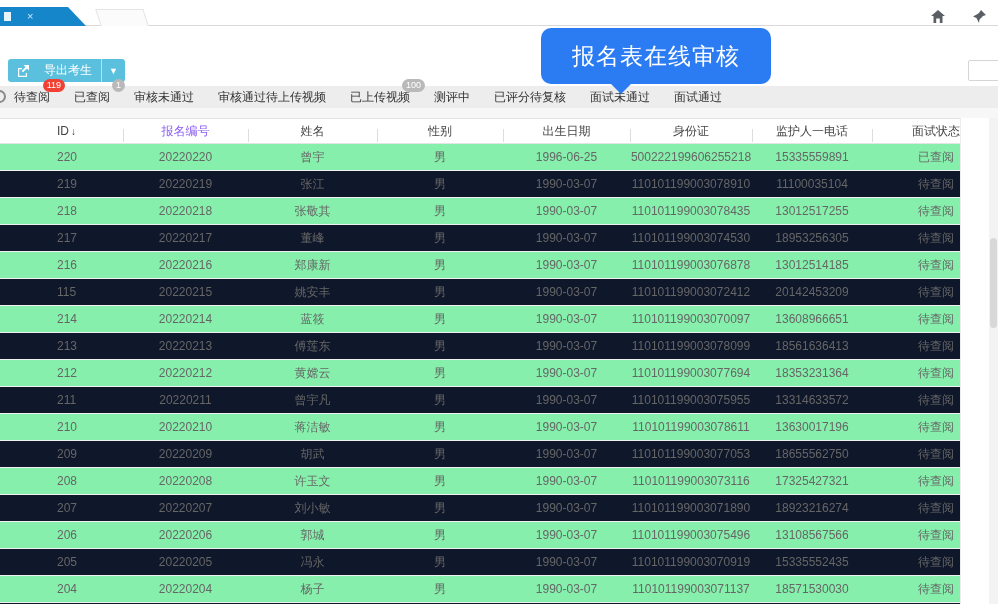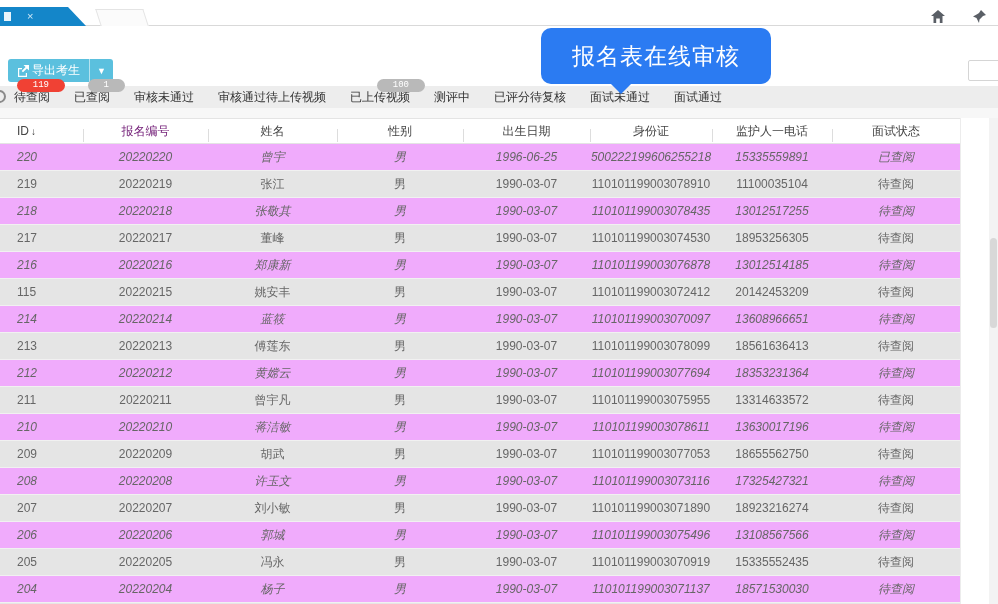--- a/index.html
+++ b/index.html
@@ -28,21 +28,21 @@
   .exam-select {
     position:absolute; left:8px; top:4px; width:268px; height:22px; background:#fff;
     border:1px solid #c9c9c9; border-radius:3px; font-size:12px; color:#555;
     display:flex; align-items:center; justify-content:space-between; padding:0 8px; cursor:pointer;
   }
   .bar2 { position:absolute; top:56px; left:0; right:0; height:30px; background:#fff; }
   .export-btn {
     position:absolute; left:8px; top:3px; height:23px; display:inline-flex; align-items:stretch;
     background:#5bc0de; border-radius:3px; color:#fff; font-size:12px; overflow:hidden; cursor:pointer;
   }
-  .export-main { display:flex; align-items:center; gap:3px; padding:0 9px; }
+  .export-main { display:flex; align-items:center; gap:15px; padding:0 9px; }
   .export-caret { display:flex; align-items:center; padding:0 7px; border-left:1px solid rgba(255,255,255,.55); font-size:9px; }
   .search-box {
     position:absolute; left:968px; top:4px; width:140px; height:21px;
     border:1px solid #d5d5d5; border-radius:2px; background:#fff; font-size:12px; padding:0 6px;
   }
   
   .callout {
     position:absolute; left:541px; top:28px; width:230px; height:56px; z-index:9;
     background:#2b7bf2; border-radius:10px; color:#fff; font-size:23px; letter-spacing:1px;
     display:flex; align-items:center; justify-content:center;
@@ -55,39 +55,39 @@
   .status-bar {
     position:absolute; top:86px; left:0; right:0; height:22px; background:#ededed;
     display:flex; align-items:center; gap:24px; padding-left:14px; font-size:12px; color:#333;
   }
   .edge-ring {
     position:absolute; left:-7px; top:4px; width:13px; height:13px; border-radius:50%;
     border:2px solid #8a8a8a; background:#ededed;
   }
   .tab-item { position:relative; cursor:pointer; white-space:nowrap; }
   .badge {
-    position:absolute; top:-10px; right:-15px; min-width:6px; padding:1px 16px;
-    background:#b9b9b9; color:#fff; font-size:9px; line-height:11px; border-radius:8px; text-align:center;font-family:Liberation Mono, monospace;
+    position:absolute; top:-10px; right:-15px; min-width:6px; padding:1px 4px;
+    background:#b9b9b9; color:#fff; font-size:9px; line-height:11px; border-radius:8px; text-align:center;
   }
   .badge.red { background:#f04134; }
   .badge.gray { background:#b9b9b9; }
   .gap-strip { position:absolute; top:108px; left:0; right:0; height:10px; background:#f7f7f7; }
   
-  .grid-row { display:grid; grid-template-columns:83px 125px 129px 126px 127px 122px 120px 128px; align-items:center; }
+  .grid-row { display:grid; grid-template-columns:83px 125px 129px 126px 127px 122px 120px 128px; align-items:center;padding-left:40px; }
   .table { position:absolute; top:118px; left:0; width:960px; }
   .thead { height:26px; background:#fff; border-top:1px solid #e4e4e4; border-bottom:1px solid #e4e4e4; font-size:12px; color:#444; }
   .th { text-align:center; position:relative; cursor:pointer; }
   .th:not(:first-child)::before {
     content:""; position:absolute; left:0; top:6px; width:1px; height:13px; background:#ddd;
   }
   .th.c0 { text-align:left; padding-left:17px; }
-  .th.appno { color:#701a75; }
+  .th.appno { color:#8b5cf6; }
   .sort-arrow { font-size:10px; color:#333; margin-left:2px; }
-  .tr { height:27px; font-size:12px; color:#666; border-bottom:1px solid #f1f1f1; background:#e5e5e5; cursor:pointer; }
-  .tr.stripe { background:#f0abfc;font-style:italic; }
+  .tr { height:27px; font-size:12px; color:#666; border-bottom:1px solid #f1f1f1; background:#0f172a; cursor:pointer; }
+  .tr.stripe { background:#86efac; }
   .td { text-align:center; overflow:hidden; white-space:nowrap; }
   .td.c0 { text-align:left; padding-left:17px; }
   .right-gutter { position:absolute; left:960px; top:118px; bottom:0; width:38px; background:#fff; border-left:1px solid #ececec; }
   .scroll-track { position:absolute; right:0; top:118px; bottom:0; width:9px; background:#f3f3f3; }
   .scroll-thumb { position:absolute; right:1px; top:120px; width:7px; height:90px; background:#d8d8d8; border-radius:4px; }
 </style>
 </head>
 <body>
 
 <div class="app">

